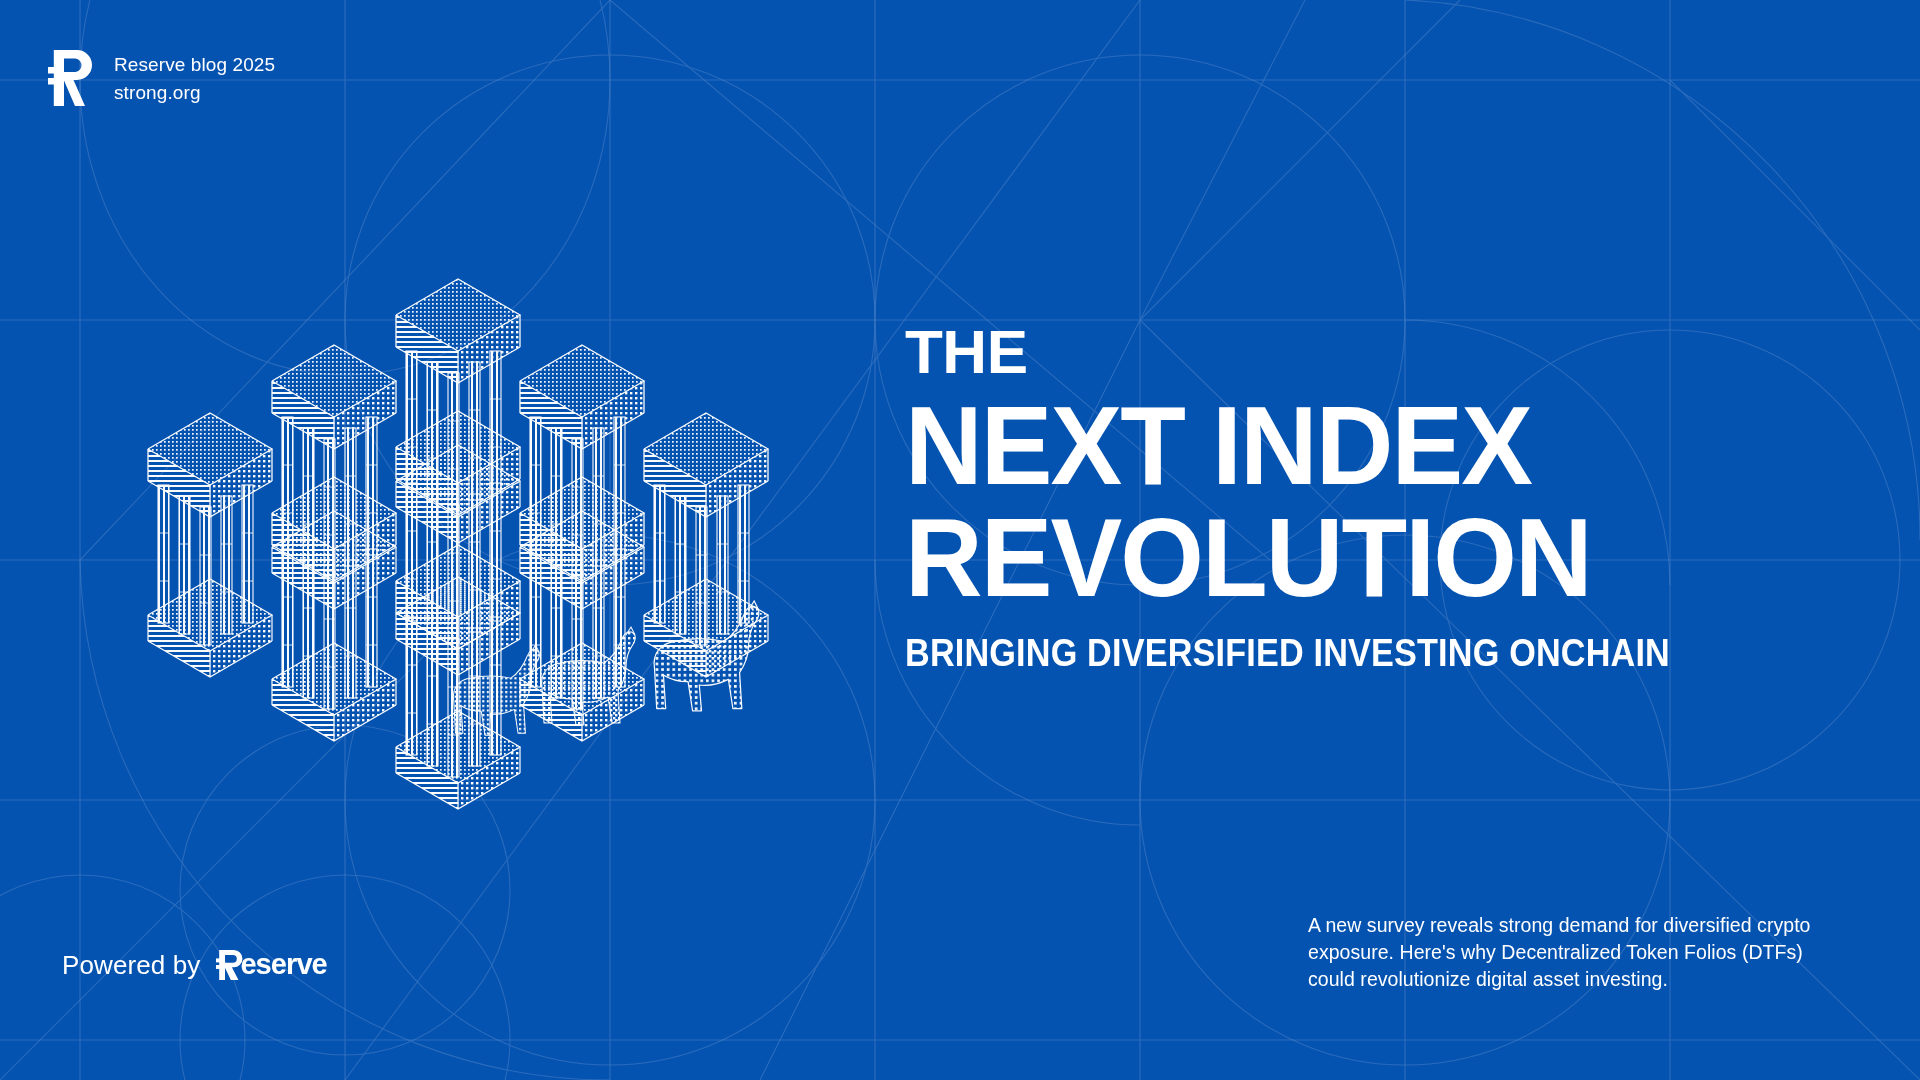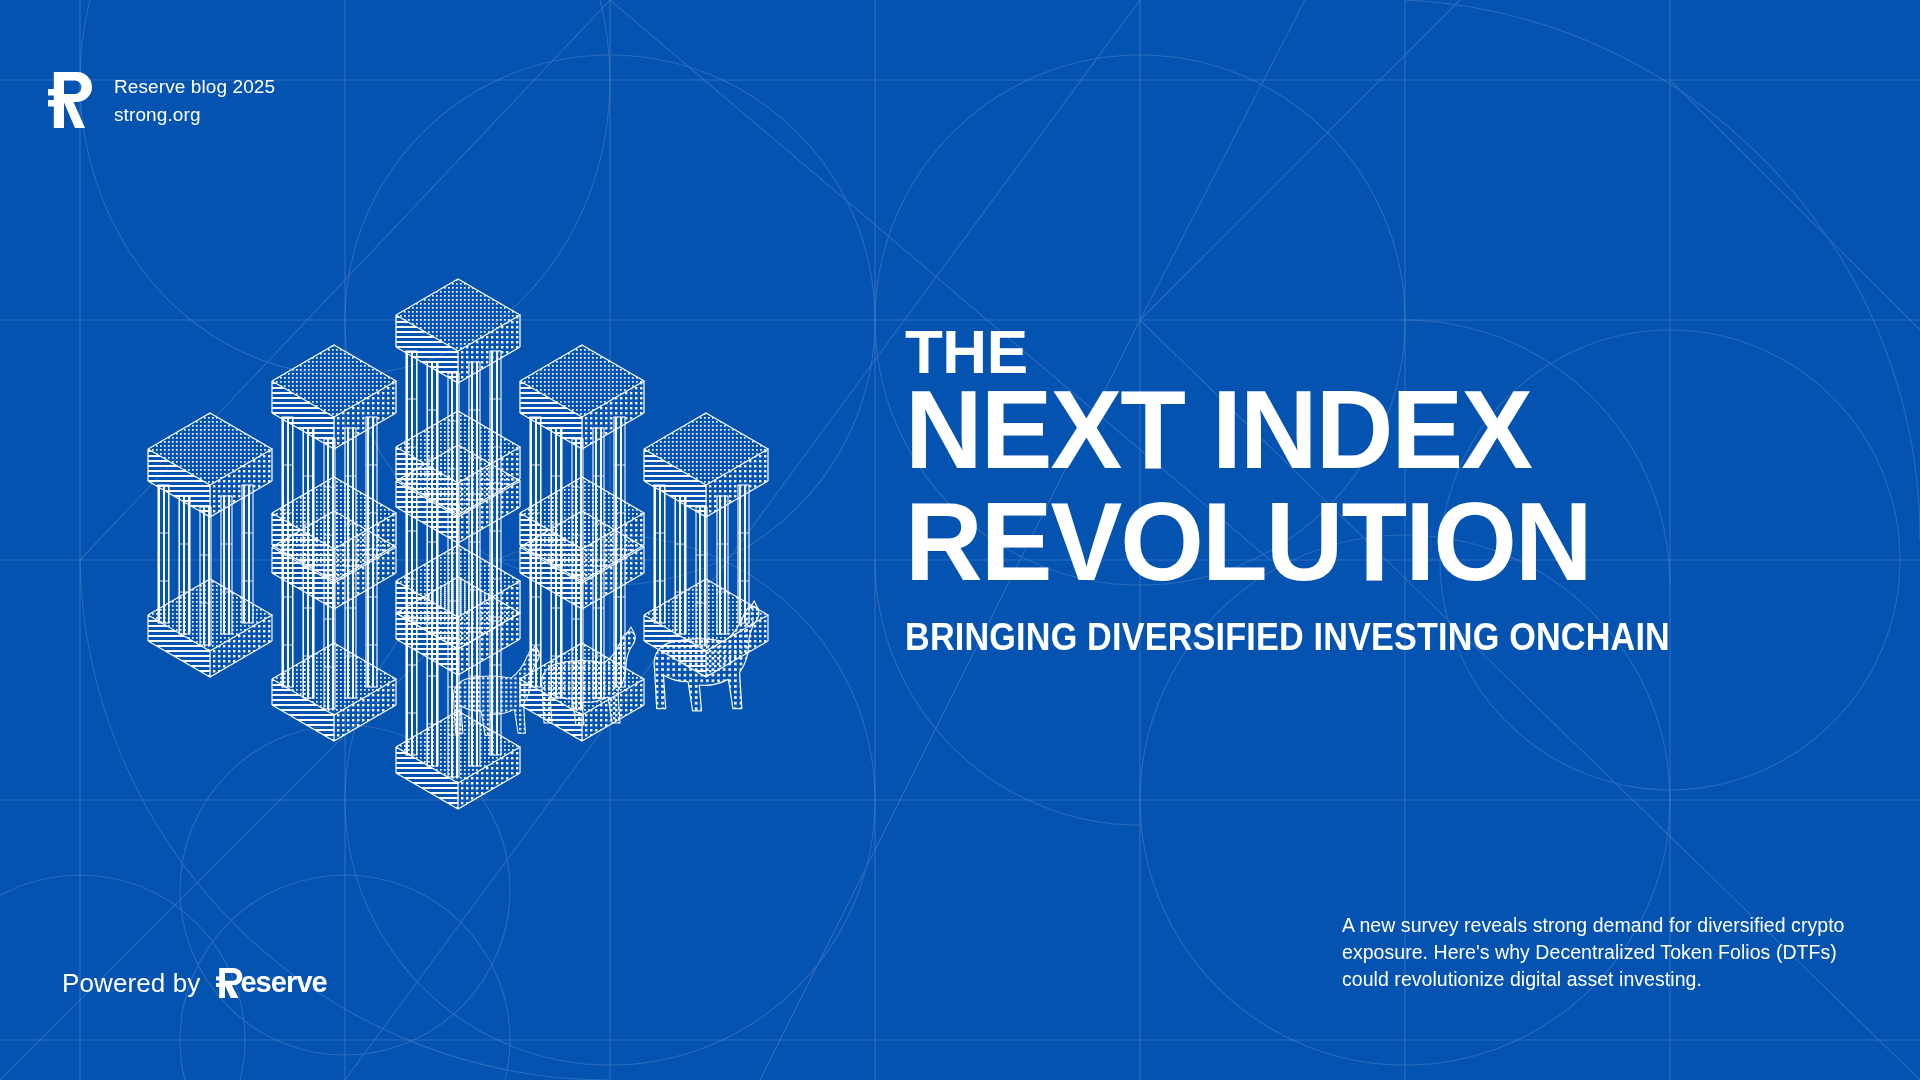--- a/index.html
+++ b/index.html
@@ -27,21 +27,20 @@
   }
 
   
   #brand {
     position:absolute;
     left:48px; top:48px;
     display:flex;
     align-items:flex-start;
     gap:22px;
     z-index:6;
-    margin-top:22px;
   }
   #brand-mark { width:44px; height:56px; display:block; flex:0 0 auto; margin-top:2px; }
   #brand-lines {
     display:flex; flex-direction:column;
     gap:7px;
     padding-top:6px;
   }
   .brand-line {
     color:#ffffff;
     font-size:19px;
@@ -66,21 +65,21 @@
     width:950px;
     z-index:6;
   }
   #kicker {
     color:#ffffff;
     font-size:62px;
     line-height:0.84;
     font-weight:bold;
     letter-spacing:-0.5px;
     font-stretch:condensed;
-    margin-bottom:0;
+    margin-bottom:16px;
   }
   .title-line {
     color:#ffffff;
     font-weight:bold;
     font-size:112px;
     line-height:0.93;
     letter-spacing:-2px;
     font-stretch:condensed;
     white-space:nowrap;
     transform:scaleX(0.96);
@@ -95,33 +94,33 @@
     line-height:1;
     letter-spacing:0.2px;
     white-space:nowrap;
     transform:scaleX(0.90);
     transform-origin:left center;
   }
 
   
   #description {
     position:absolute;
-    right:48px; top:912px;
+    right:82px; top:912px;
     width:530px;
     color:#ffffff;
     font-size:19.5px;
     line-height:27px;
     letter-spacing:0.05px;
     z-index:6;
   }
 
   
   #footer {
     position:absolute;
-    left:62px; bottom:82px;
+    left:62px; bottom:100px;
     display:flex;
     align-items:center;
     gap:16px;
     z-index:6;
   }
   #footer-label {
     color:#ffffff;
     font-size:26px;
     line-height:28px;
     letter-spacing:0.1px;

